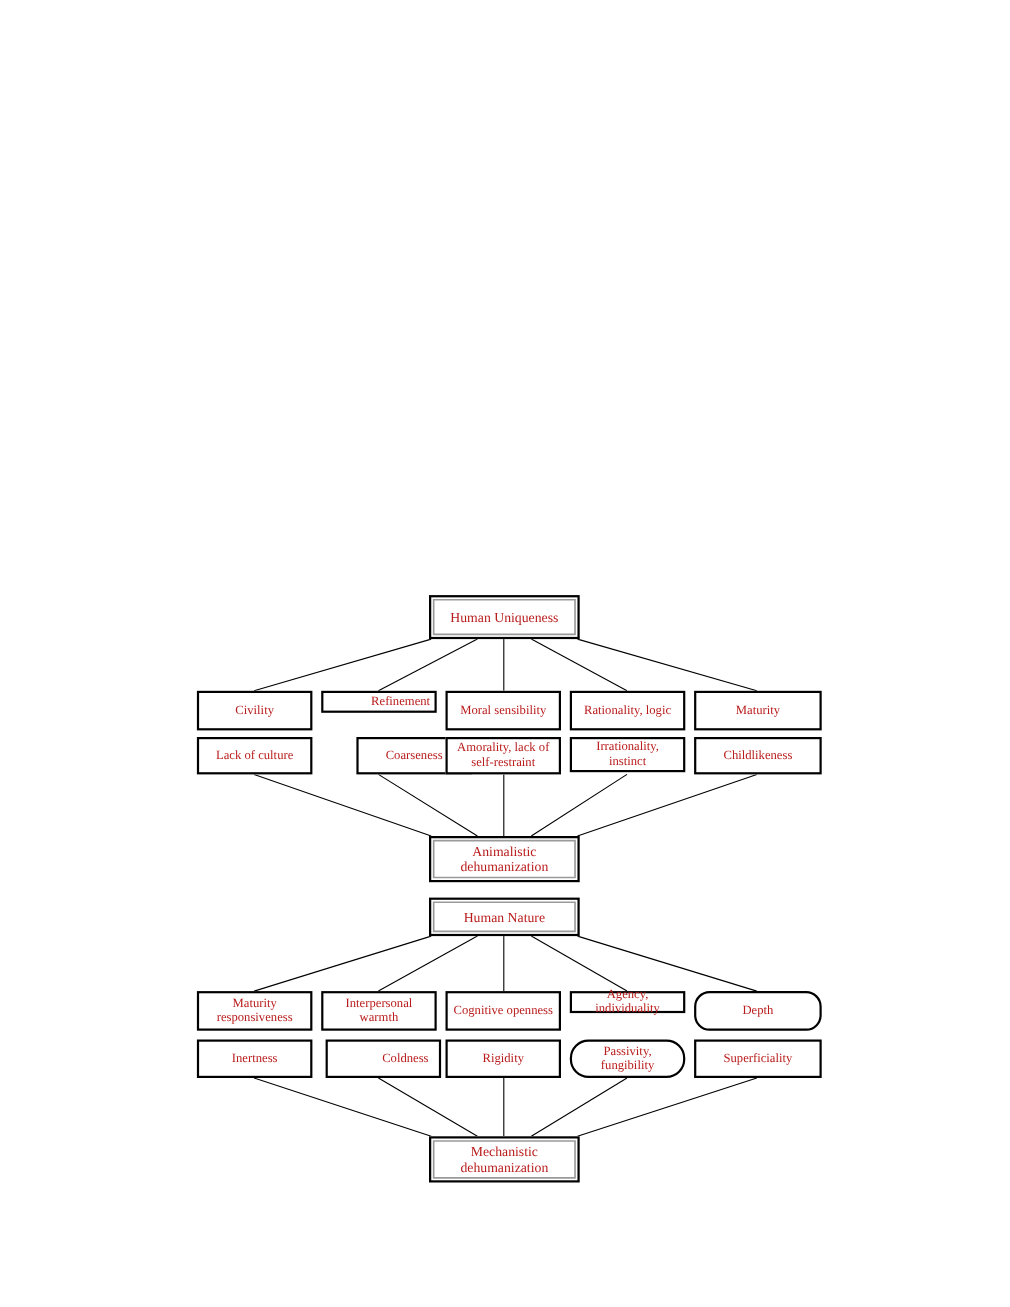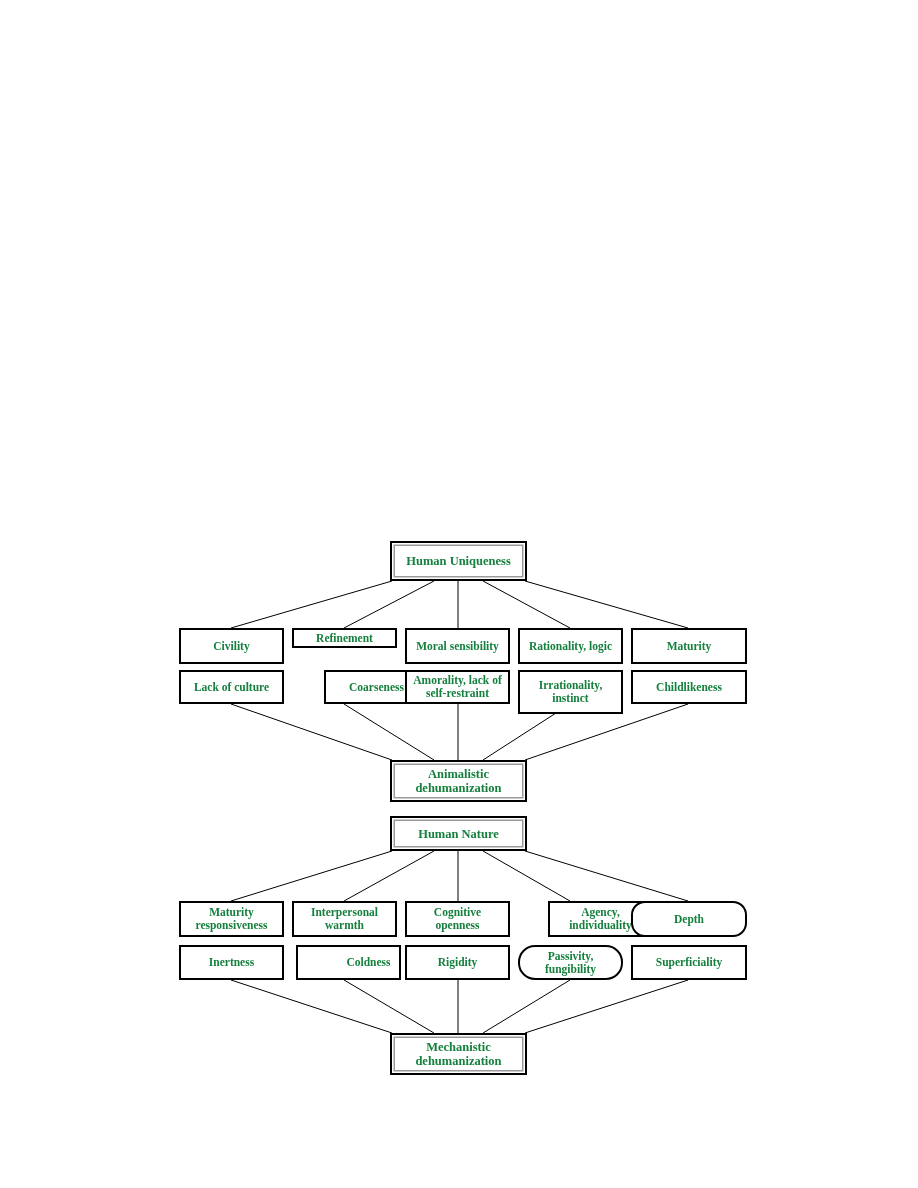--- a/index.html
+++ b/index.html
@@ -33,22 +33,22 @@
   }
 
   .node {
     position: absolute;
     box-sizing: border-box;
     background: #ffffff;
     display: flex;
     align-items: center;
     justify-content: center;
     text-align: center;
-    color: #15803d;
-    font-weight: bold;
+    color: #b91c1c;
+    font-weight: normal;
     line-height: 1.12;
   }
 
   
   .node.attr {
     border: 2.5px solid #000000;
     font-size: 11.5px;
   }
 
   
@@ -97,21 +97,21 @@
     </g>
   </svg>
 
   <div class="node headline" style="left:390px; top:541px; width:137px; height:40px;">
     <span class="label">Human Uniqueness</span>
   </div>
 
   <div class="node attr" style="left:179px; top:628px; width:105px; height:36px;">
     <span class="label">Civility</span>
   </div>
-  <div class="node attr" style="left:292px; top:628px; width:105px; height:20px;">
+  <div class="node attr" style="left:292px; top:628px; width:105px; height:20px;justify-content:flex-end;">
     <span class="label">Refinement</span>
   </div>
   <div class="node attr" style="left:405px; top:628px; width:105px; height:36px;">
     <span class="label">Moral sensibility</span>
   </div>
   <div class="node attr" style="left:518px; top:628px; width:105px; height:36px;">
     <span class="label">Rationality, logic</span>
   </div>
   <div class="node attr" style="left:631px; top:628px; width:116px; height:36px;justify-content:center;">
     <span class="label">Maturity</span>
@@ -119,21 +119,21 @@
 
   <div class="node attr" style="left:179px; top:670px; width:105px; height:34px;">
     <span class="label">Lack of culture</span>
   </div>
   <div class="node attr" style="left:292px; top:670px; width:105px; height:34px;margin-left:32px;">
     <span class="label">Coarseness</span>
   </div>
   <div class="node attr" style="left:405px; top:670px; width:105px; height:34px;">
     <span class="label">Amorality, lack of self-restraint</span>
   </div>
-  <div class="node attr" style="left:518px; top:670px; width:105px; height:44px;">
+  <div class="node attr" style="left:518px; top:670px; width:105px; height:32px;">
     <span class="label">Irrationality, instinct</span>
   </div>
   <div class="node attr" style="left:631px; top:670px; width:116px; height:34px;">
     <span class="label">Childlikeness</span>
   </div>
 
   <div class="node headline" style="left:390px; top:760px; width:137px; height:42px;">
     <span class="label">Animalistic dehumanization</span>
   </div>
 
@@ -143,21 +143,21 @@
 
   <div class="node attr" style="left:179px; top:901px; width:105px; height:36px;">
     <span class="label">Maturity responsiveness</span>
   </div>
   <div class="node attr" style="left:292px; top:901px; width:105px; height:36px;">
     <span class="label">Interpersonal warmth</span>
   </div>
   <div class="node attr" style="left:405px; top:901px; width:105px; height:36px;">
     <span class="label">Cognitive openness</span>
   </div>
-  <div class="node attr" style="left:548px; top:901px; width:105px; height:36px;">
+  <div class="node attr" style="left:518px; top:901px; width:105px; height:20px;">
     <span class="label">Agency, individuality</span>
   </div>
   <div class="node attr" style="left:631px; top:901px; width:116px; height:36px;border-radius:14px;">
     <span class="label">Depth</span>
   </div>
 
   <div class="node attr" style="left:179px; top:945px; width:105px; height:35px;">
     <span class="label">Inertness</span>
   </div>
   <div class="node attr" style="left:296px; top:945px; width:105px; height:35px;padding-left:40px;">

